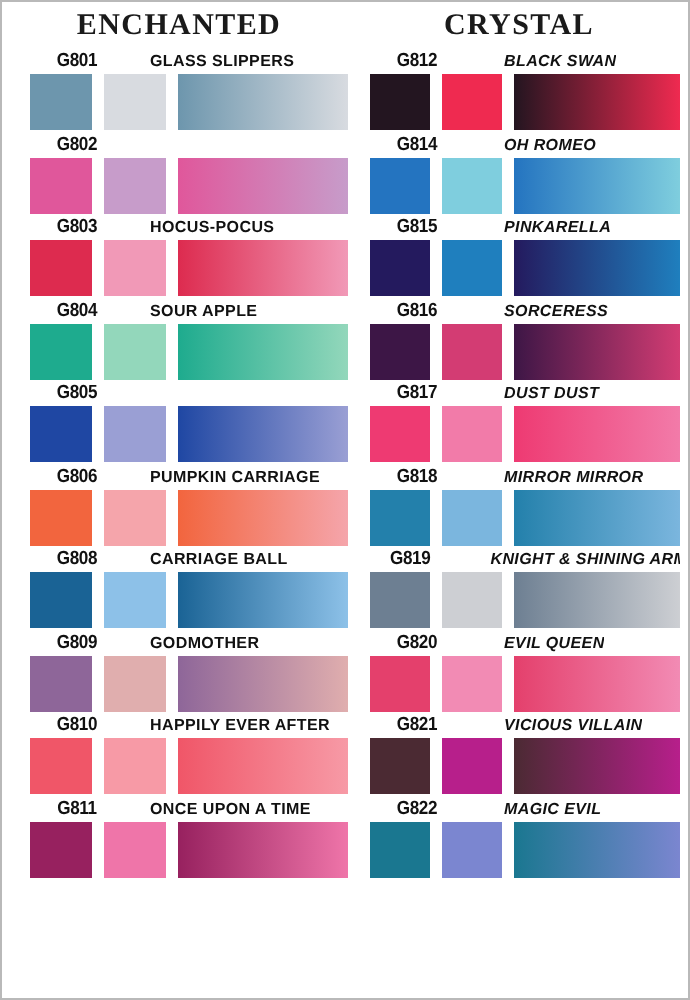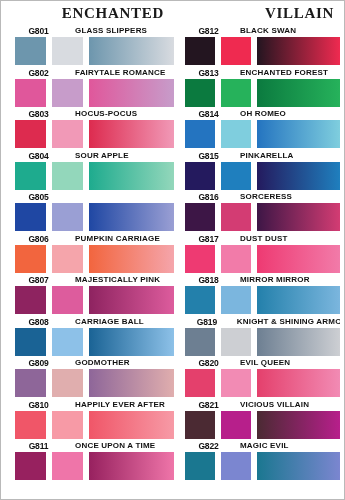--- a/index.html
+++ b/index.html
@@ -35,21 +35,21 @@
   }
   .col-left  { width: 180px; padding-left: 14px; padding-right: 5px; }
   .col-right { width: 165px; padding-left: 6px;  padding-right: 4px; }
 
   .col-title {
     font-family: "Liberation Serif", serif;
     font-size: 15px;
     font-weight: bold;
     letter-spacing: 0.7px;
     color: #1a1a1a;
-    text-align: right;
+    text-align: center;
     height: 20px;
     line-height: 20px;
     margin: 2px 0 0 0;
     white-space: nowrap;
   }
   .col-left .col-title { padding-right: 10px; }
   .col-right .col-title { padding-right: 6px; }
 
   .rows { display: block; }
 
@@ -80,21 +80,21 @@
     font-family: "Liberation Sans", sans-serif;
     font-size: 8px;
     font-weight: bold;
     color: #111111;
     letter-spacing: 0.2px;
     line-height: 11px;
     overflow: hidden;
     text-overflow: clip;
   }
   .col-left .name  { margin-left: 13px; }
-  .col-right .name { margin-left: 8px; }
+  .col-right .name { margin-left: 20px; font-style: italic; }
 
   .chips {
     display: flex;
     align-items: flex-start;
     height: 28px;
     margin-top: 1px;
   }
   .chip {
     height: 28px;
     flex: 0 0 auto;
@@ -125,21 +125,20 @@
             </div>
             <div class="chips">
               <div class="chip chip-a" style="background: rgb(109, 150, 173);"></div>
               <div class="chip chip-b" style="background: rgb(216, 219, 224);"></div>
               <div class="chip-grad" style="background: linear-gradient(to right, rgb(109, 150, 173) 0%, rgb(216, 219, 224) 100%);"></div>
             </div>
           </div>
           <div class="swrow">
             <div class="labelline">
               <div class="code">G802</div>
-              <div class="name">FAIRYTALE ROMANCE</div>
             </div>
             <div class="chips">
               <div class="chip chip-a" style="background: rgb(224, 87, 155);"></div>
               <div class="chip chip-b" style="background: rgb(199, 156, 202);"></div>
               <div class="chip-grad" style="background: linear-gradient(to right, rgb(224, 87, 155) 0%, rgb(199, 156, 202) 100%);"></div>
             </div>
           </div>
           <div class="swrow">
             <div class="labelline">
               <div class="code">G803</div>
@@ -178,31 +177,20 @@
               <div class="name">PUMPKIN CARRIAGE</div>
             </div>
             <div class="chips">
               <div class="chip chip-a" style="background: rgb(242, 101, 62);"></div>
               <div class="chip chip-b" style="background: rgb(245, 165, 171);"></div>
               <div class="chip-grad" style="background: linear-gradient(to right, rgb(242, 101, 62) 0%, rgb(245, 165, 171) 100%);"></div>
             </div>
           </div>
           <div class="swrow">
             <div class="labelline">
-              <div class="code">G807</div>
-              <div class="name">MAJESTICALLY PINK</div>
-            </div>
-            <div class="chips">
-              <div class="chip chip-a" style="background: rgb(142, 35, 96);"></div>
-              <div class="chip chip-b" style="background: rgb(221, 92, 157);"></div>
-              <div class="chip-grad" style="background: linear-gradient(to right, rgb(142, 35, 96) 0%, rgb(221, 92, 157) 100%);"></div>
-            </div>
-          </div>
-          <div class="swrow">
-            <div class="labelline">
               <div class="code">G808</div>
               <div class="name">CARRIAGE BALL</div>
             </div>
             <div class="chips">
               <div class="chip chip-a" style="background: rgb(26, 99, 149);"></div>
               <div class="chip chip-b" style="background: rgb(141, 193, 232);"></div>
               <div class="chip-grad" style="background: linear-gradient(to right, rgb(26, 99, 149) 0%, rgb(141, 193, 232) 100%);"></div>
             </div>
           </div>
           <div class="swrow">
@@ -235,46 +223,35 @@
             <div class="chips">
               <div class="chip chip-a" style="background: rgb(151, 33, 95);"></div>
               <div class="chip chip-b" style="background: rgb(239, 117, 169);"></div>
               <div class="chip-grad" style="background: linear-gradient(to right, rgb(151, 33, 95) 0%, rgb(239, 117, 169) 100%);"></div>
             </div>
           </div>
         </div>
     </div>
 
     <div class="column col-right">
-      <div class="col-title">VILLAIN</div>
+      <div class="col-title">CRYSTAL</div>
       <div class="rows" id="rows-right">
           <div class="swrow">
             <div class="labelline">
               <div class="code">G812</div>
               <div class="name">BLACK SWAN</div>
             </div>
             <div class="chips">
               <div class="chip chip-a" style="background: rgb(35, 21, 32);"></div>
               <div class="chip chip-b" style="background: rgb(239, 42, 80);"></div>
               <div class="chip-grad" style="background: linear-gradient(to right, rgb(35, 21, 32) 0%, rgb(239, 42, 80) 100%);"></div>
             </div>
           </div>
           <div class="swrow">
             <div class="labelline">
-              <div class="code">G813</div>
-              <div class="name">ENCHANTED FOREST</div>
-            </div>
-            <div class="chips">
-              <div class="chip chip-a" style="background: rgb(11, 122, 63);"></div>
-              <div class="chip chip-b" style="background: rgb(38, 178, 91);"></div>
-              <div class="chip-grad" style="background: linear-gradient(to right, rgb(11, 122, 63) 0%, rgb(38, 178, 91) 100%);"></div>
-            </div>
-          </div>
-          <div class="swrow">
-            <div class="labelline">
               <div class="code">G814</div>
               <div class="name">OH ROMEO</div>
             </div>
             <div class="chips">
               <div class="chip chip-a" style="background: rgb(36, 116, 192);"></div>
               <div class="chip chip-b" style="background: rgb(127, 206, 222);"></div>
               <div class="chip-grad" style="background: linear-gradient(to right, rgb(36, 116, 192) 0%, rgb(127, 206, 222) 100%);"></div>
             </div>
           </div>
           <div class="swrow">

